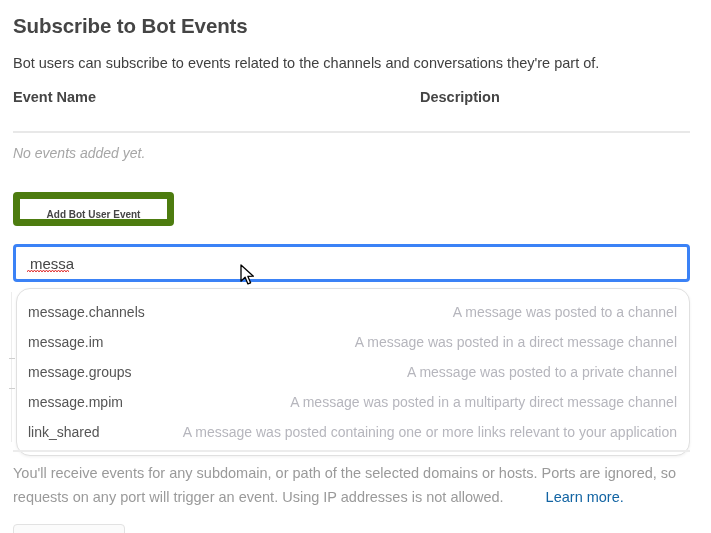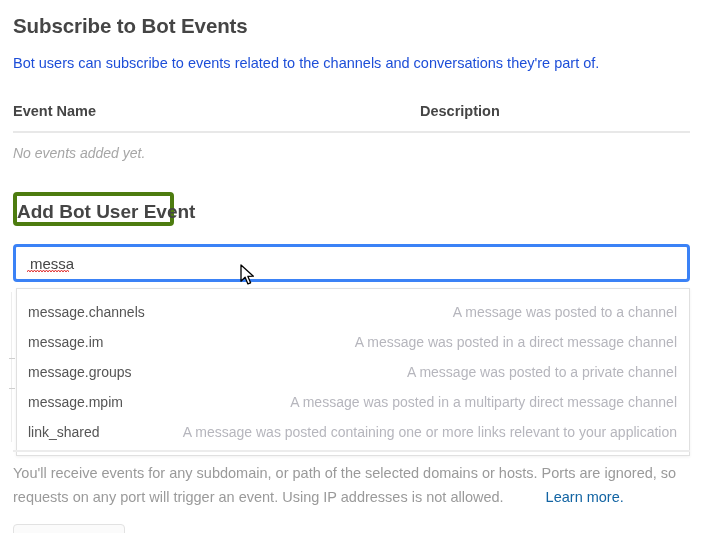--- a/index.html
+++ b/index.html
@@ -34,29 +34,29 @@
     letter-spacing: -0.1px;
     white-space: nowrap;
     text-align: center;
   }
 
   .page-subtitle {
     position: absolute;
     left: 13px;
     top: 55px;
     font-size: 14.5px;
-    color: #1d4ed8;
+    color: #404040;
     white-space: nowrap;
   }
 
   
   .table-head {
     position: absolute;
     left: 13px;
-    top: 103px;
+    top: 89px;
     width: 677px;
     height: 22px;
   }
   .col-event-name {
     position: absolute;
     left: 0;
     top: 0;
     font-size: 14.5px;
     font-weight: bold;
     color: #454545;
@@ -93,24 +93,24 @@
 
   
   .add-event-button {
     position: absolute;
     left: 13px;
     top: 192px;
     width: 161px;
     height: 34px;
     box-sizing: border-box;
     background: #ffffff;
-    border: 4px solid #4d7c0f;
+    border: 7px solid #4d7c0f;
     border-radius: 4px;
     font-family: "Liberation Sans", sans-serif;
-    font-size: 19px;
+    font-size: 10px;
     font-weight: bold;
     color: #454545;
     cursor: pointer;
     padding: 0;
     line-height: 32px;
     text-align: center;
     white-space: nowrap;
   }
 
   
@@ -162,21 +162,21 @@
 
   
   .suggestions {
     position: absolute;
     left: 16px;
     top: 288px;
     width: 674px;
     box-sizing: border-box;
     background: #ffffff;
     border: 1px solid #e0e0e0;
-    border-radius: 0;
+    border-radius: 14px;
     box-shadow: 0 1px 3px rgba(0,0,0,0.06);
     padding: 8px 0 8px 0;
   }
   .suggestion-row {
     position: relative;
     height: 30px;
     display: flex;
     align-items: center;
     justify-content: space-between;
     padding: 0 12px 0 11px;

